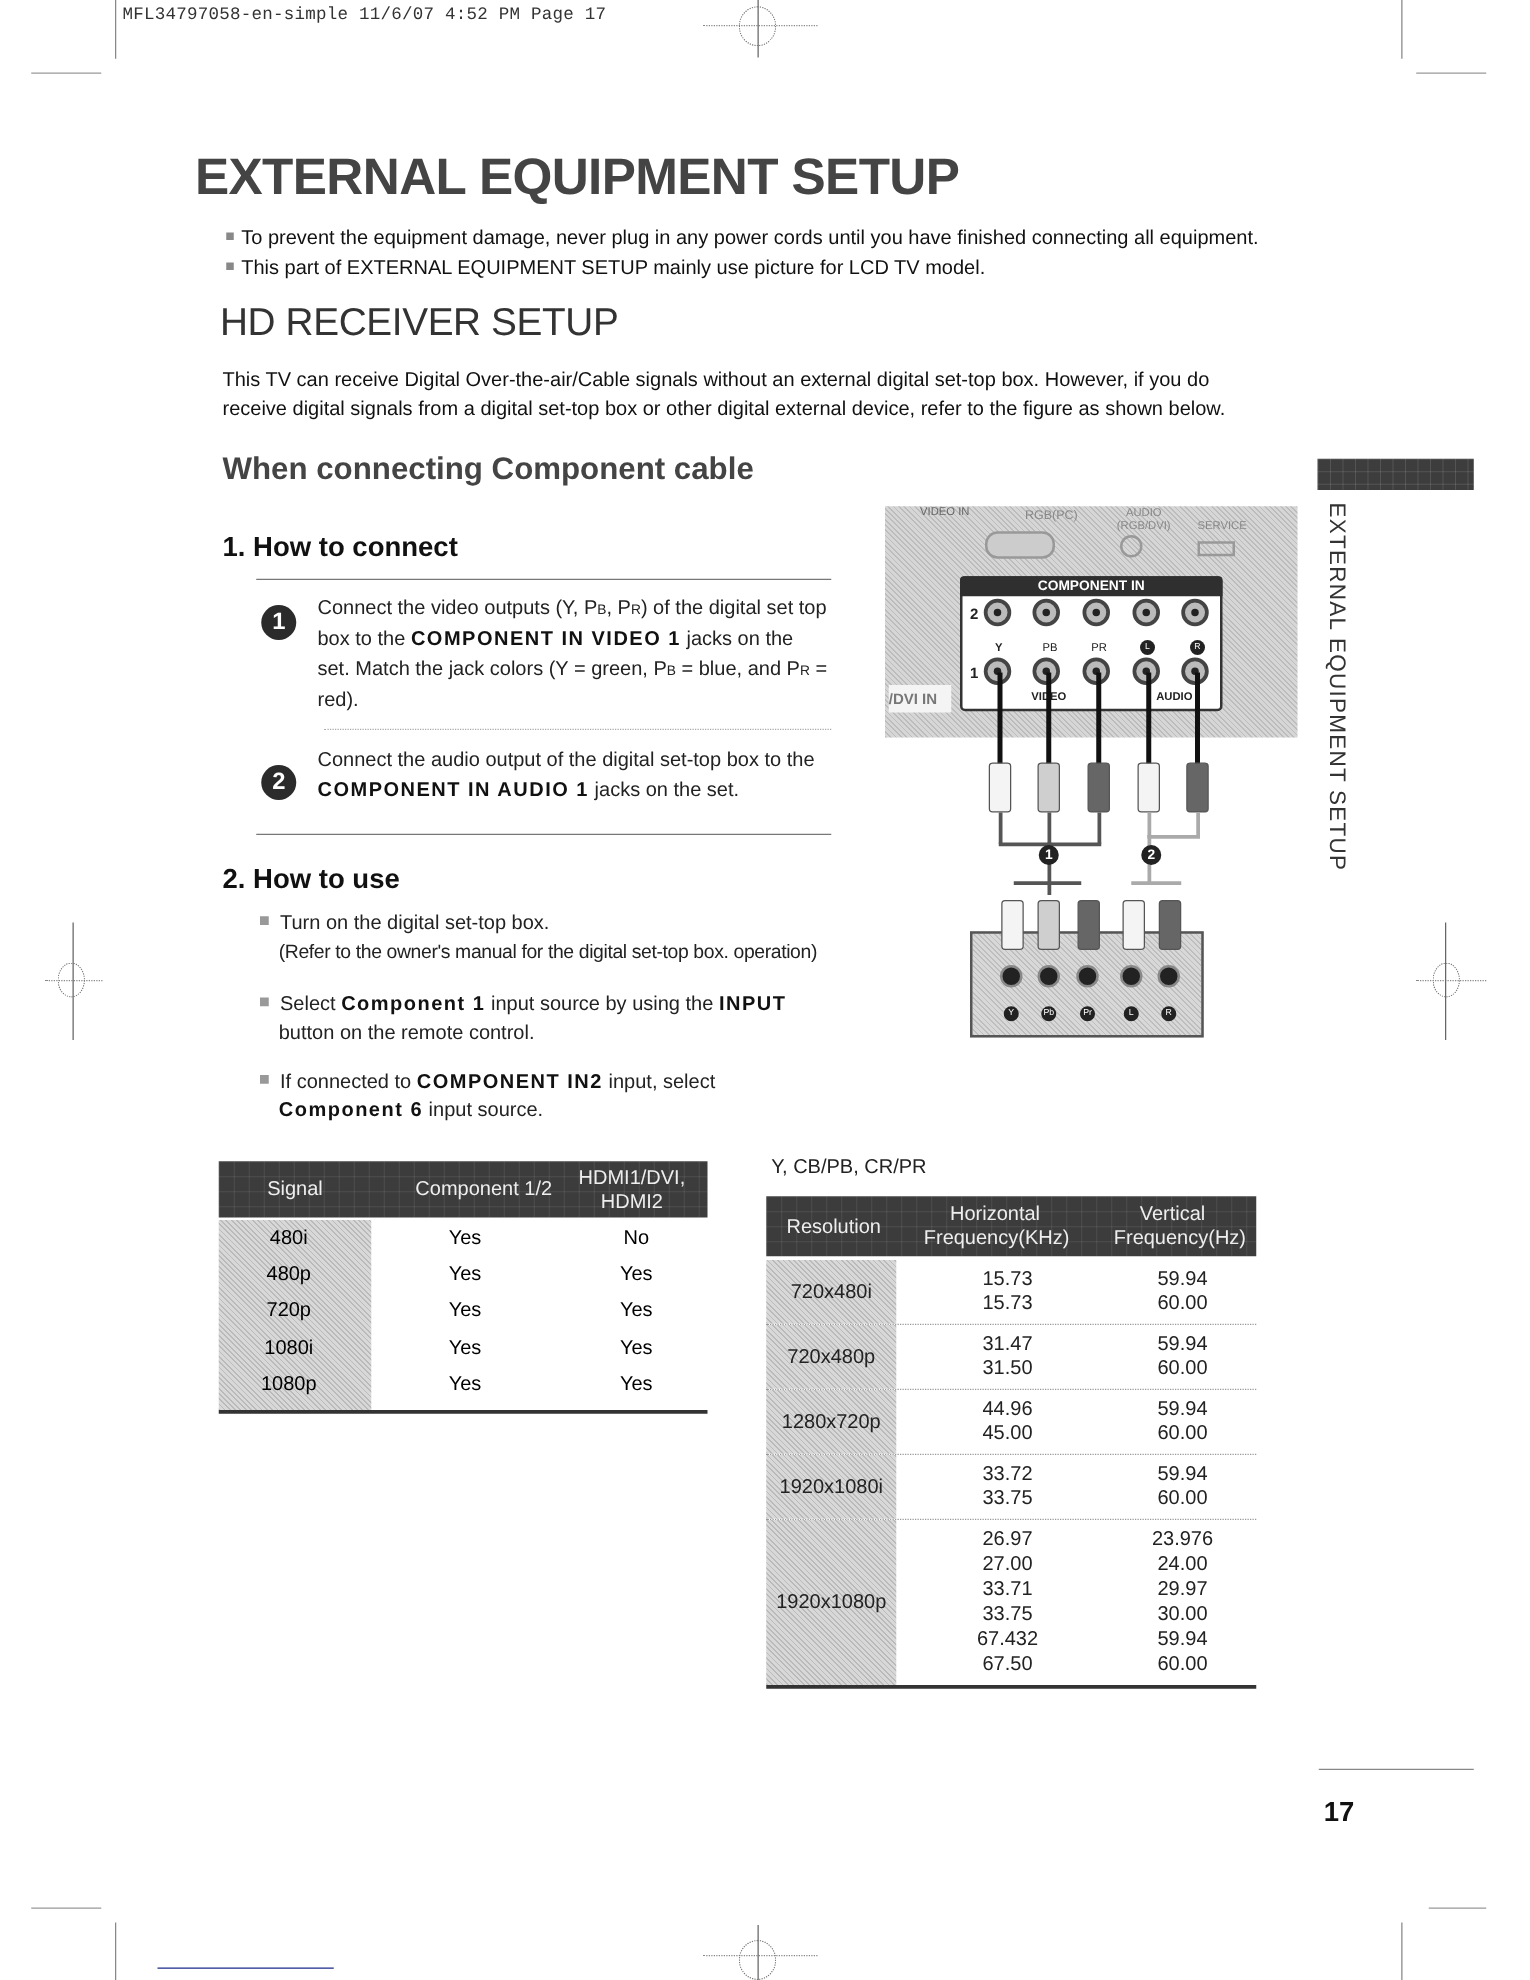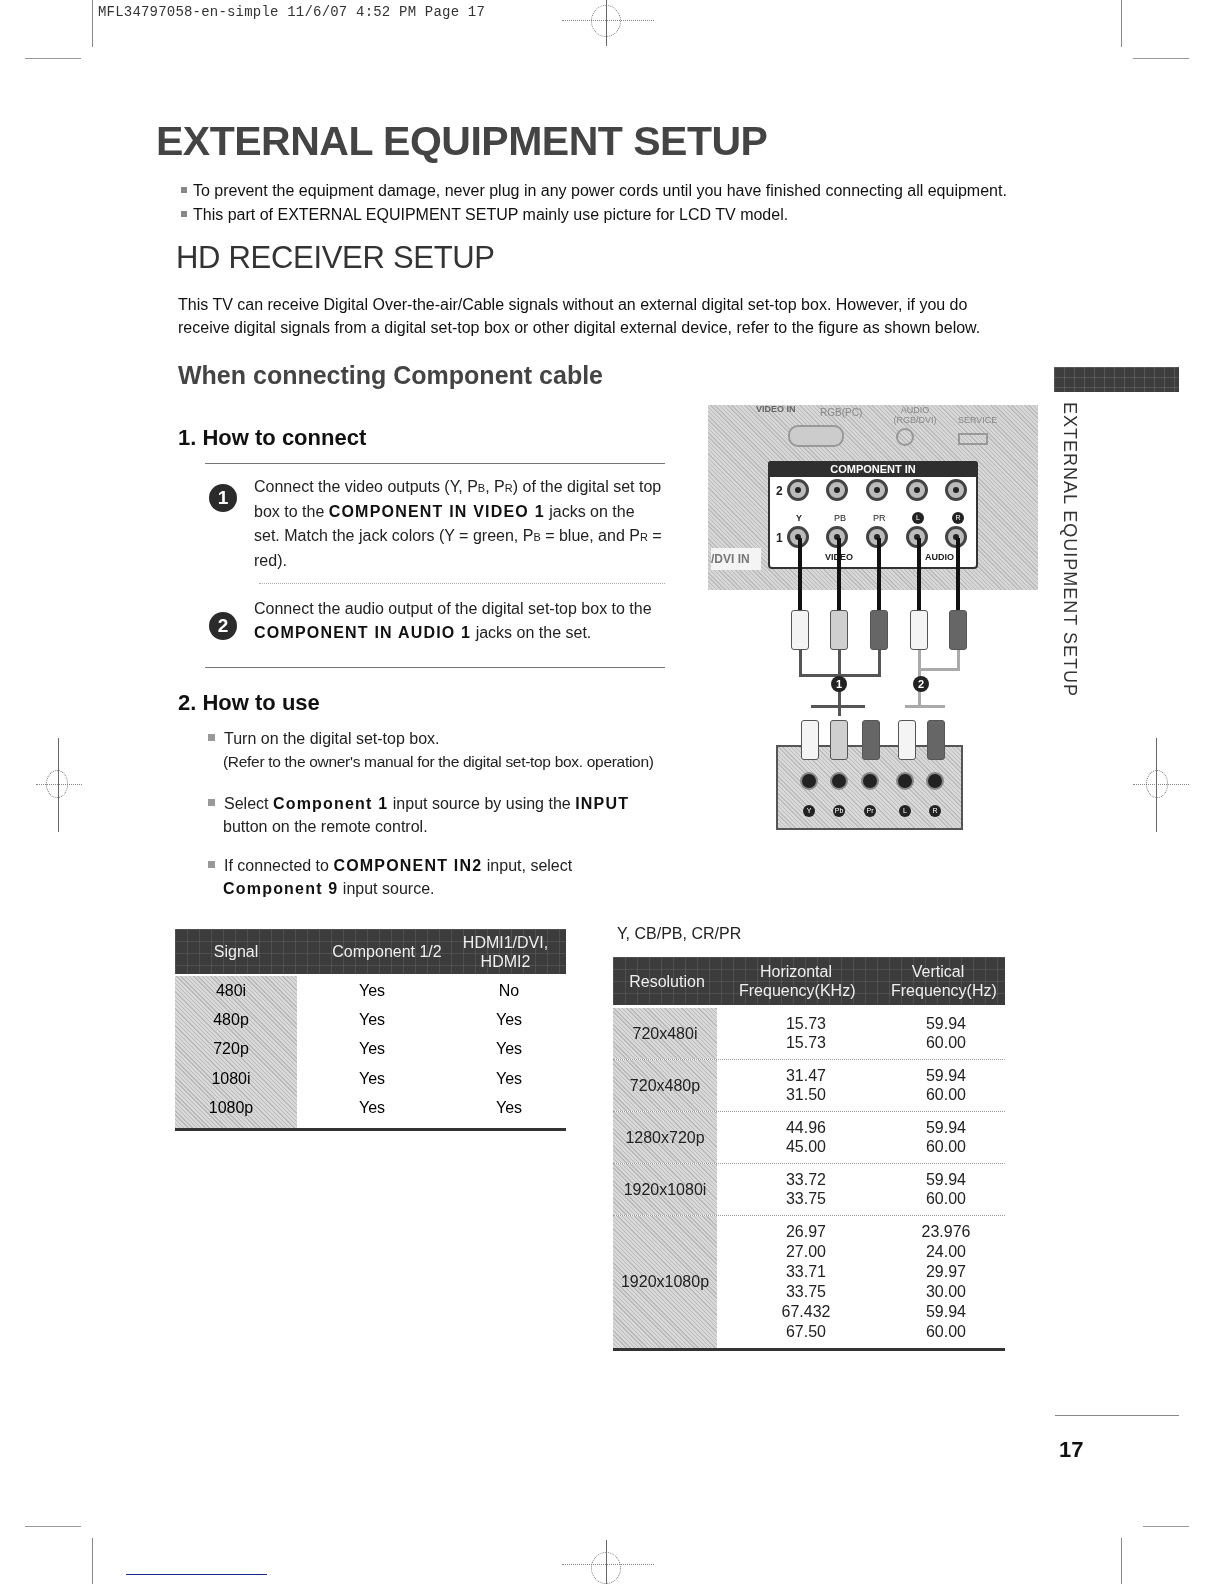--- a/index.html
+++ b/index.html
@@ -137,26 +137,26 @@
 <div class="abs h4" style="left:178px;top:690px;">2. How to use</div>
 
 <div class="abs use-item" style="left:208px;top:727px;width:470px;">
   <span class="sq"></span><span>Turn on the digital set-top box.</span><br>
   <span style="margin-left:15px;font-size:15.5px;letter-spacing:-0.3px;">(Refer to the owner's manual for the digital set-top box. operation)</span>
 </div>
 <div class="abs use-item" style="left:208px;top:792px;width:470px;">
   <span class="sq"></span><span>Select </span><b>Component 1</b><span> input source by using the </span><b>INPUT</b><span style="display:block;margin-left:15px;"> button on the remote control.</span>
 </div>
 <div class="abs use-item" style="left:208px;top:854px;width:470px;">
-  <span class="sq"></span><span>If connected to </span><b>COMPONENT IN2</b><span> input, select </span><br><span style="margin-left:15px;"><b>Component 9</b><span> input source.</span></span>
+  <span class="sq"></span><span>If connected to </span><b>COMPONENT IN2</b><span> input, select </span><br><span style="margin-left:15px;"><b>Component 6</b><span> input source.</span></span>
 </div>
 
 <div>
   <div class="abs panel"></div>
-  <div class="abs tiny" style="left:756px;top:404px;color:#666;font-weight:bold;">VIDEO IN</div>
+  <div class="abs tiny" style="left:736px;top:404px;color:#666;font-weight:normal;">VIDEO IN</div>
   <div class="abs tiny" style="left:792px;top:407px;color:#888;font-size:10px;font-weight:normal;margin-left:28px;">RGB(PC)</div>
   <div class="abs" style="left:788px;top:425px;width:56px;height:22px;border:2px solid #999;border-radius:10px;background:#ccc;"></div>
   <div class="abs tiny" style="left:880px;top:405px;width:70px;color:#888;font-size:9px;font-weight:normal;text-align:center;">AUDIO (RGB/DVI)</div>
   <div class="abs" style="left:896px;top:428px;width:18px;height:18px;border:2px solid #999;border-radius:50%;"></div>
   <div class="abs tiny" style="left:958px;top:415px;color:#888;font-size:9px;font-weight:normal;">SERVICE</div>
   <div class="abs" style="left:958px;top:433px;width:30px;height:12px;border:2px solid #999;"></div>
   <div class="abs" style="left:711px;top:548px;width:50px;height:22px;background:#f4f4f4;color:#777;font-size:12px;font-weight:bold;line-height:22px;">/DVI IN</div>
 
   <div class="abs comp-box"></div>
   <div class="abs comp-title">COMPONENT IN</div>

